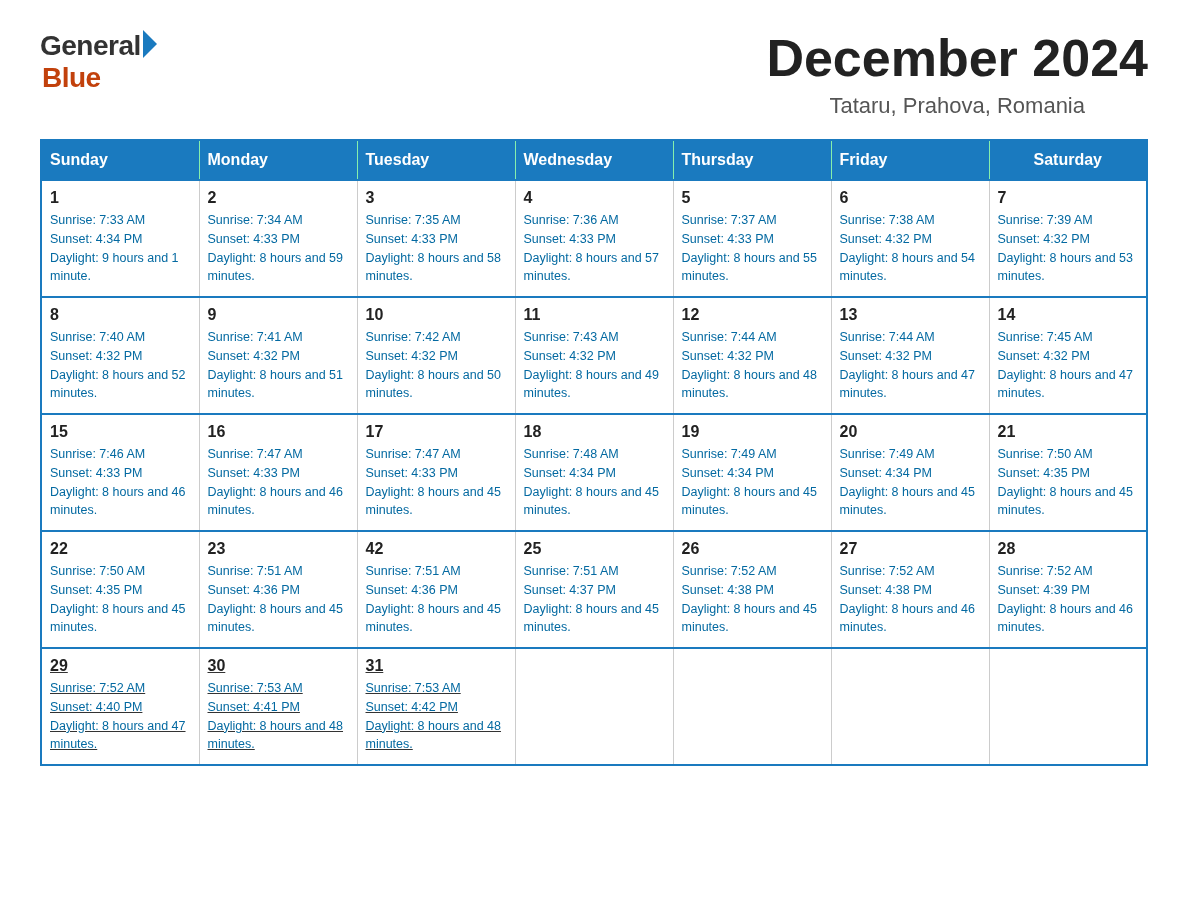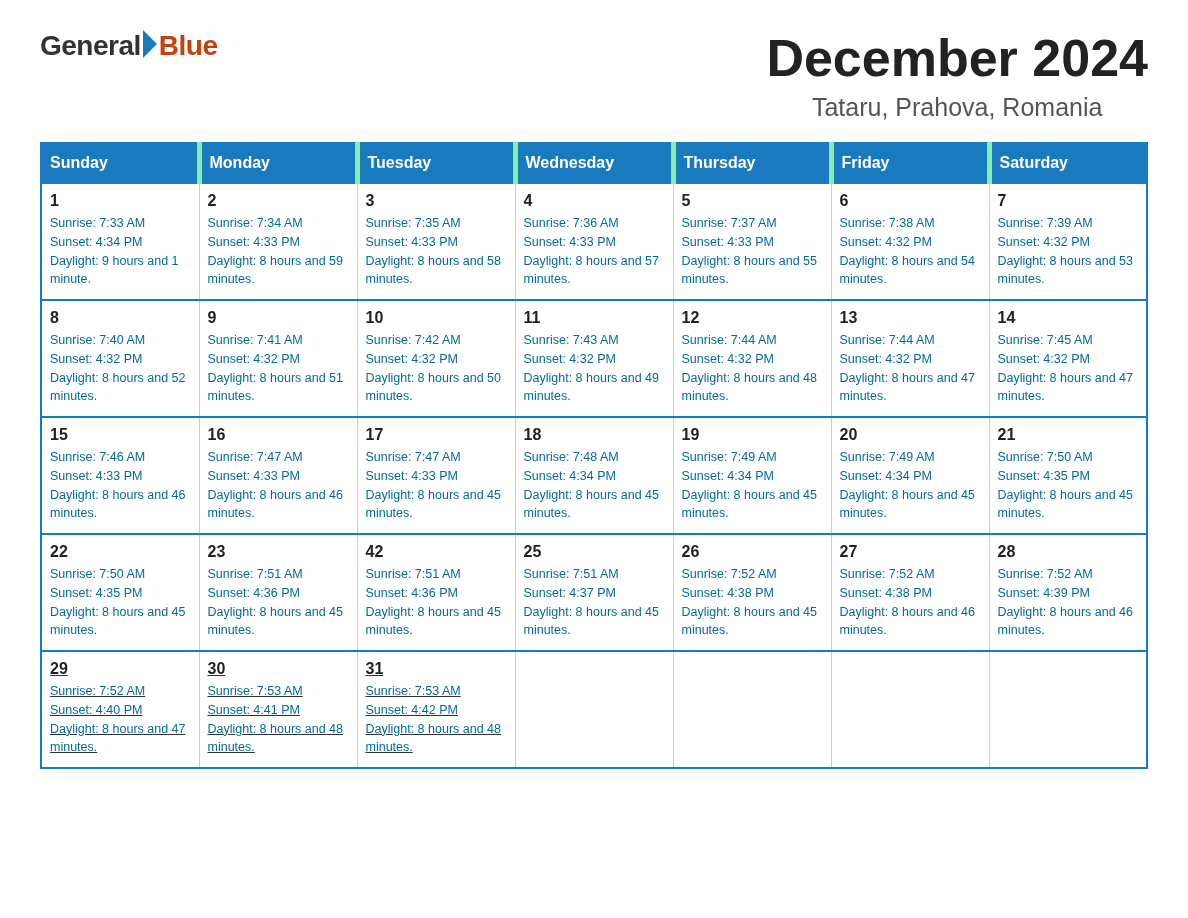--- a/index.html
+++ b/index.html
@@ -11,21 +11,21 @@
       min-height: 918px;
     }
     .header {
       display: flex;
       justify-content: space-between;
       align-items: flex-start;
       margin-bottom: 20px;
     }
     .logo {
       display: flex;
-      flex-direction: row;
+      flex-direction: column;
       align-items: flex-start;
     }
     .logo-top {
       display: flex;
       align-items: center;
     }
     .logo-general {
       font-size: 28px;
       font-weight: bold;
       color: #333;
@@ -50,42 +50,43 @@
     .title-section {
       text-align: center;
     }
     .month-title {
       font-size: 52px;
       font-weight: bold;
       color: #222;
       line-height: 1.1;
     }
     .location {
-      font-size: 25px;
+      font-size: 22px;
       color: #555;
       margin-top: 6px;
     }
     table {
       width: 100%;
       border-collapse: collapse;
       border: 2px solid #1a7abf;
     }
     thead tr {
       background-color: #1a7abf;
     }
     thead th {
       color: #fff;
       font-size: 16px;
       font-weight: bold;
       padding: 10px 8px;
       text-align: left;
-      border-right: 5px solid #86efac;
+      border-right: 1px solid #86efac;
     }
     thead th:last-child {
       border-right: none;
+      text-align: center;
     }
     tbody tr {
       border-top: 2px solid #1a7abf;
     }
     tbody td {
       vertical-align: top;
       padding: 8px 8px 10px 8px;
       font-size: 13px;
       color: #333;
       border-right: 1px solid #ccc;

